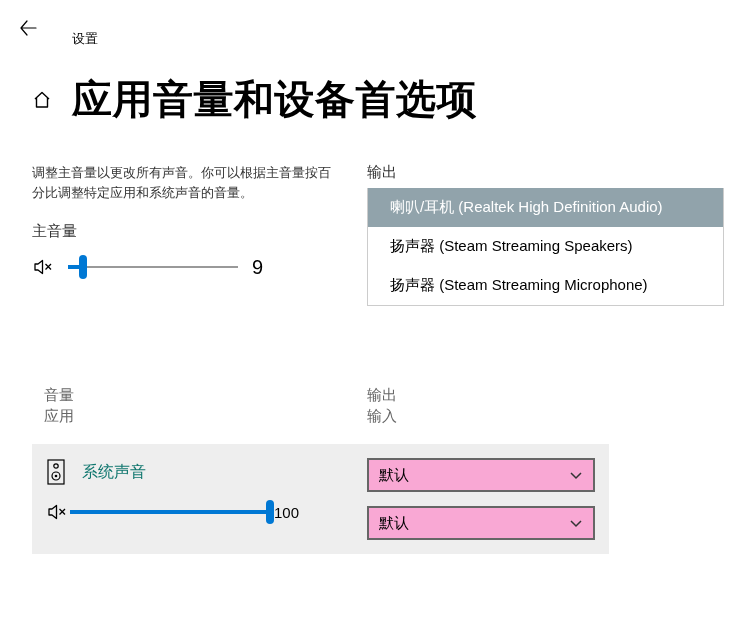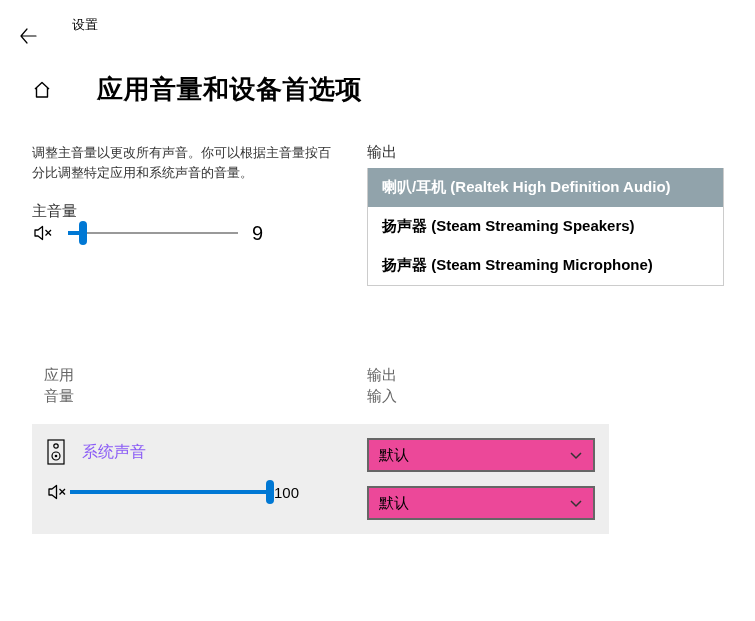--- a/index.html
+++ b/index.html
@@ -1,62 +1,62 @@
 <!DOCTYPE html>
 <html><head>
   <meta charset="utf-8">
   <style>
     * { box-sizing: border-box; margin: 0; padding: 0; font-family: "Microsoft YaHei", "Segoe UI", sans-serif; }
     body { background: #fff; width: 755px; height: 621px; overflow: hidden; }
     
-    .titlebar { height: 48px; display: flex; align-items: flex-start; padding: 16px 8px; }
+    .titlebar { height: 48px; display: flex; align-items: flex-end; padding: 0 8px; }
     .back-btn { width: 40px; height: 40px; display: flex; align-items: center; justify-content: center; cursor: pointer; }
     .app-title { font-size: 13px; margin-left: 24px; color: #000; }
     
     .header-row { display: flex; align-items: center; padding: 24px 32px 12px 32px; gap: 20px; }
     .home-icon { width: 20px; height: 20px; display: flex; align-items: center; justify-content: center; }
-    .page-title { font-size: 26px; font-weight: 600; color: #000; letter-spacing: 0.5px; margin-left: 25px; }
+    .page-title { font-size: 40px; font-weight: 600; color: #000; letter-spacing: 0.5px; }
     
     .content { display: flex; padding: 24px 32px 0 32px; gap: 0; }
     .left-col { width: 335px; flex-shrink: 0; }
     .right-col { flex: 1; }
     
     .desc-text { font-size: 13px; color: #333; line-height: 1.5; margin-bottom: 20px; max-width: 300px; }
-    .section-label { font-size: 15px; color: #333; }
+    .section-label { font-size: 15px; color: #333; margin-bottom: 14px; }
     
     .master-vol-row { display: flex; align-items: center; gap: 12px; }
     .mute-icon { width: 24px; height: 24px; display: flex; align-items: center; justify-content: center; }
     .slider-container { position: relative; width: 170px; height: 24px; display: flex; align-items: center; }
     .slider-track { width: 100%; height: 2px; background: #999; position: absolute; }
     .slider-fill { height: 4px; background: #0078d4; position: absolute; left: 0; }
     .slider-thumb { position: absolute; width: 8px; height: 24px; background: #0078d4; border-radius: 4px; top: 0; transform: translateX(-50%); }
     .slider-value { font-size: 20px; color: #000; margin-left: 2px; }
     
     .output-label { font-size: 15px; color: #333; margin-bottom: 6px; }
     .dropdown-expanded { border: 1px solid #ccc; background: #fff; width: 357px; border-top: none;}
-    .dropdown-option { padding: 10px 14px; font-size: 15px; color: #000; cursor: pointer; font-weight: bold; }
+    .dropdown-option { padding: 10px 22px; font-size: 15px; color: #000; cursor: pointer; }
     .dropdown-option.selected { background: #91a3ab; color: #fff; }
     
     .table-area { margin-top: 78px; padding: 0 32px; }
     .table-headers { display: flex; margin-bottom: 18px; }
     .th-left { width: 335px; padding-left: 12px; }
     .th-right { flex: 1; }
     .th-label { font-size: 15px; color: #666; line-height: 1.4; }
     
     .app-row { display: flex; align-items: stretch; background: #eee; padding: 14px 0; width: 577px; }
     .app-row-left { width: 335px; padding-left: 14px; display: flex; flex-direction: column; gap: 14px; }
     .app-name-row { display: flex; align-items: center; gap: 16px; }
     .app-icon { width: 20px; height: 28px; display: flex; align-items: center; justify-content: center; }
-    .app-name { font-size: 16px; color: #8b5cf6; }
+    .app-name { font-size: 16px; color: #0f766e; }
     .app-vol-row { display: flex; align-items: center; gap: 0; }
     .slider-container-sm { position: relative; width: 200px; height: 24px; display: flex; align-items: center; }
     .slider-value-sm { font-size: 15px; color: #000; margin-left: 4px; }
     
     .app-row-right { flex: 1; display: flex; flex-direction: column; gap: 14px; padding-right: 14px; }
-    .select-box { border: 2px solid #666; background: #ec4899; height: 34px; display: flex; align-items: center; justify-content: space-between; padding: 0 10px; cursor: pointer; }
+    .select-box { border: 2px solid #666; background: #f9a8d4; height: 34px; display: flex; align-items: center; justify-content: space-between; padding: 0 10px; cursor: pointer; }
     .select-box span { font-size: 15px; color: #000; }
     .chevron { width: 14px; height: 14px; }
   </style>
 </head>
 <body>
 
 <div class="titlebar">
   <div class="back-btn">
     <svg width="18" height="18" viewBox="0 0 18 18">
       <path d="M8 2 L2 9 L8 16 M2.5 9 H17" stroke="#000" stroke-width="1.2" fill="none" stroke-linecap="round" stroke-linejoin="round"></path>
@@ -100,22 +100,22 @@
         <div class="dropdown-option selected">喇叭/耳机 (Realtek High Definition Audio)</div>
         <div class="dropdown-option">扬声器 (Steam Streaming Speakers)</div>
         <div class="dropdown-option">扬声器 (Steam Streaming Microphone)</div>
       </div>
   </div>
 </div>
 
 <div class="table-area">
   <div class="table-headers">
     <div class="th-left">
+      <div class="th-label">音量</div>
       <div class="th-label">应用</div>
-      <div class="th-label">音量</div>
     </div>
     <div class="th-right">
       <div class="th-label">输出</div>
       <div class="th-label">输入</div>
     </div>
   </div>
 
   <div class="app-row">
     <div class="app-row-left">
       <div class="app-name-row">

